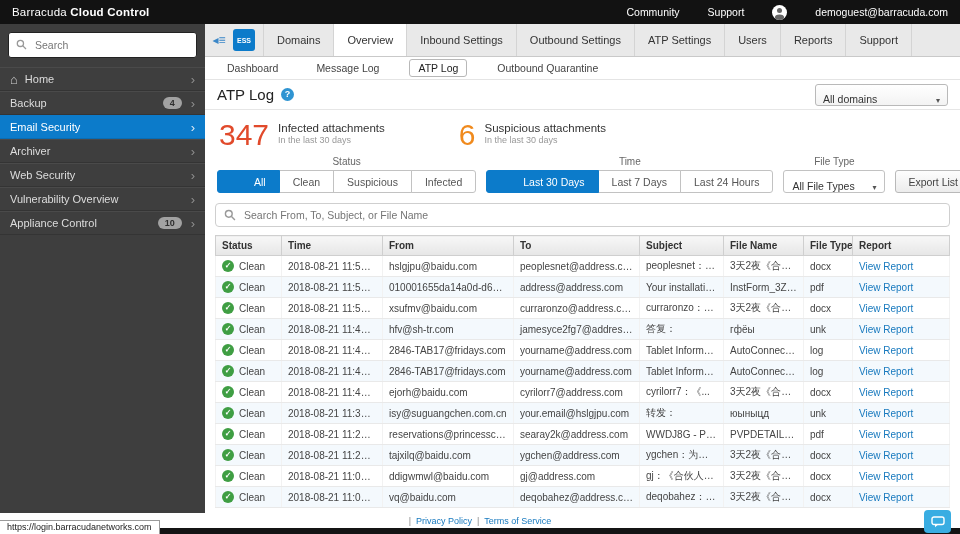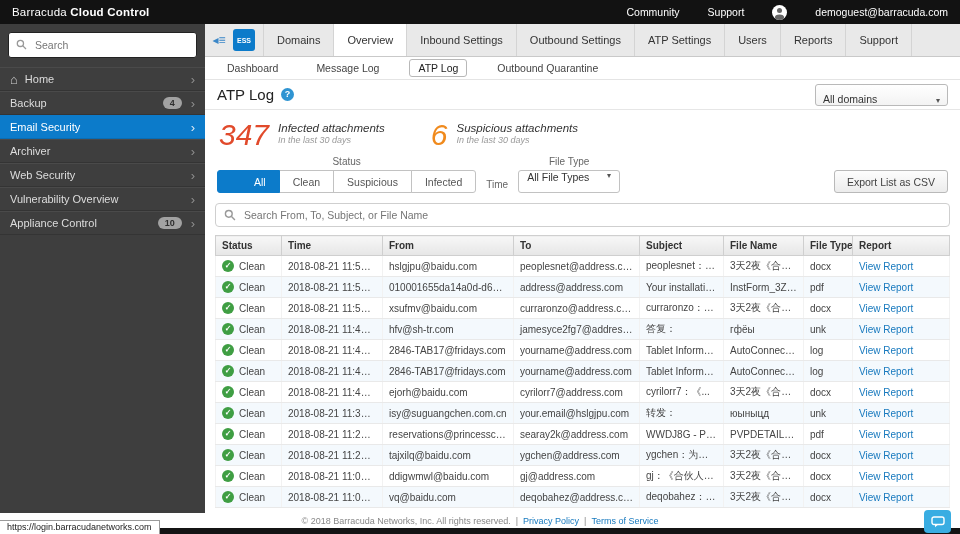--- a/index.html
+++ b/index.html
@@ -46,37 +46,37 @@
   .subtab.active { border:1px solid #b8b8b8; border-radius:3px; background:#fff; color:#222; }
 
   
   .page-head { height:30px; display:flex; align-items:center; padding:0 12px; border-bottom:1px solid #e6e6e6; flex:none; }
   .page-head h1 { font-size:15px; font-weight:normal; color:#222; }
   .help { width:13px; height:13px; border-radius:50%; background:#2f94d2; color:#fff; font-size:9px; font-weight:bold; text-align:center; line-height:13px; margin-left:7px; cursor:pointer; }
   .domain-select { margin-left:auto; width:133px; height:22px; border:1px solid #b9b9b9; border-radius:3px; background:linear-gradient(#fff,#f3f3f3); font-size:10.5px; color:#333; padding:0 7px; display:flex; align-items:flex-end; justify-content:space-between; cursor:pointer; }
   .caret { font-size:8px; color:#555; }
 
   
-  .stats { display:flex; gap:46px; padding:10px 14px 4px; flex:none;font-style:italic; }
+  .stats { display:flex; gap:74px; padding:10px 14px 4px; flex:none; }
   .stat { display:flex; gap:9px; }
   .stat .num { font-size:30px; line-height:30px; }
   .num.red { color:#e14a2b; }
   .num.orange { color:#f08a1d; }
   .stat-label { font-size:11.5px; color:#333; margin-top:2px; }
   .stat-sub { font-size:9px; color:#999; margin-top:1px; }
 
   
   .filters { display:flex; align-items:flex-end; gap:10px; padding:2px 12px 10px; flex:none; }
   .flabel { font-size:10px; color:#666; text-align:center; margin-bottom:3px; }
   .btn-group { display:flex; }
   .fbtn { height:23px; padding:0 13px; background:#fff; border:1px solid #c2c2c2; color:#555; font-size:10.5px; font-family:inherit; margin-left:-1px; cursor:pointer; white-space:nowrap; }
   .btn-group .fbtn:first-child { border-radius:3px 0 0 3px; margin-left:0; }
   .btn-group .fbtn:last-child { border-radius:0 3px 3px 0; }
   .fbtn.active { background:#0c7bca; border-color:#0c7bca; color:#fff; position:relative; z-index:1;padding-left:36px; }
-  .select-box { height:23px; min-width:102px; border:1px solid #c2c2c2; border-radius:3px; background:#fff; display:flex; align-items:flex-start; justify-content:space-between; gap:8px; padding:0 8px; font-size:10.5px; color:#333; cursor:pointer; }
+  .select-box { height:23px; min-width:102px; border:1px solid #c2c2c2; border-radius:3px; background:#fff; display:flex; align-items:flex-end; justify-content:space-between; gap:8px; padding:0 8px; font-size:10.5px; color:#333; cursor:pointer; }
   .export { margin-left:auto; height:23px; padding:0 12px; background:linear-gradient(#fdfdfd,#ececec); border:1px solid #b9b9b9; border-radius:3px; font-size:10.5px; font-family:inherit; color:#444; cursor:pointer; white-space:nowrap; }
 
   
   .search-row { margin:0 10px 8px; position:relative; flex:none; }
   .search-row input { width:100%; height:24px; border:1px solid #cfcfcf; border-radius:4px; padding:0 10px 0 28px; font-size:10.5px; font-family:inherit; color:#333; outline:none; }
   .search-row .mag2 { position:absolute; left:9px; top:6px; line-height:0; }
 
   
   .table-wrap { margin:0 10px; flex:1; overflow:hidden; }
   table { width:100%; border-collapse:collapse; table-layout:fixed; font-size:10px; }
@@ -222,20 +222,25 @@
         <div class="flabel">Status</div>
         <div class="btn-group">
             <button class="fbtn active">All</button>
             <button class="fbtn">Clean</button>
             <button class="fbtn">Suspicious</button>
             <button class="fbtn">Infected</button>
           </div>
       </div>
       <div class="fgroup">
         <div class="flabel">Time</div>
+        <div class="btn-group">
+            <button class="fbtn active">Last 30 Days</button>
+            <button class="fbtn">Last 7 Days</button>
+            <button class="fbtn">Last 24 Hours</button>
+          </div>
       </div>
       <div class="fgroup">
         <div class="flabel">File Type</div>
         <div class="select-box">
           <span>All File Types</span>
           <span class="caret">▾</span>
         </div>
       </div>
       <button class="export">Export List as CSV</button>
     </div>
@@ -395,21 +400,20 @@
               <td>docx</td>
               <td><a class="report-link">View Report</a></td>
             </tr>
           </tbody>
       </table>
     </div>
   </main>
 </div>
 
 <footer class="footer">
-  <span>© 2018 Barracuda Networks, Inc. All rights reserved.</span>
   <span>|</span>
   <a>Privacy Policy</a>
   <span>|</span>
   <a>Terms of Service</a>
 </footer>
 
 <div class="bottom-strip"></div>
 <div class="status-url">https://login.barracudanetworks.com</div>
 <div class="chat-fab">
   <span style="line-height:0">

